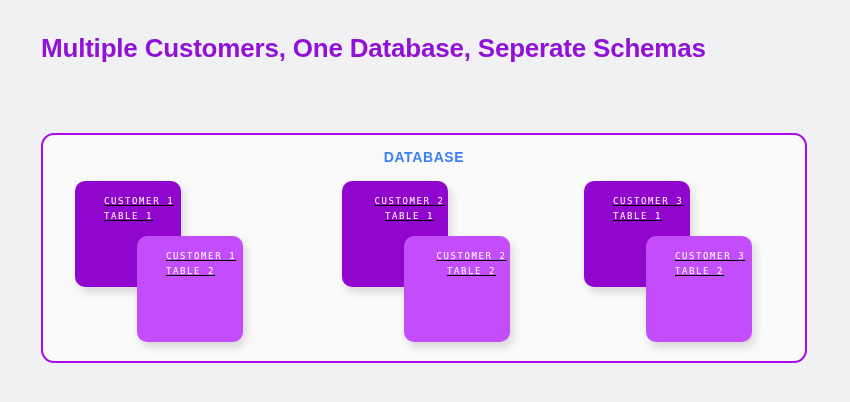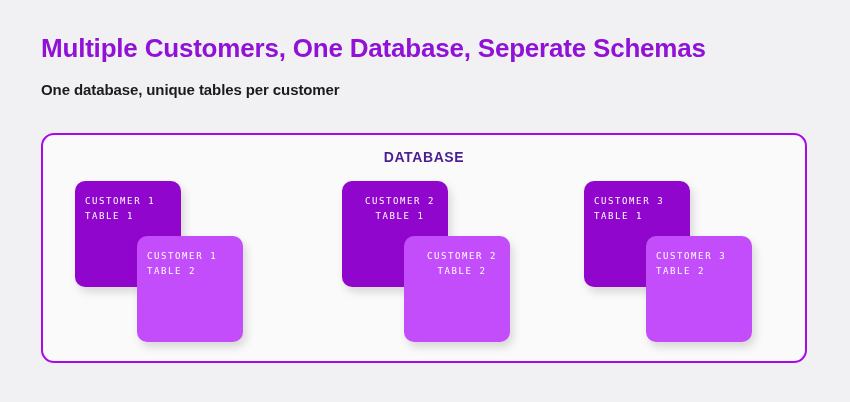--- a/index.html
+++ b/index.html
@@ -55,21 +55,21 @@
   }
 
   .database-label {
     position: absolute;
     left: 0;
     right: 0;
     top: 14px;
     text-align: center;
     font-size: 14px;
     font-weight: bold;
-    color: #4c1d95;
+    color: #3b82f6;
     letter-spacing: 0.6px;
   }
 
   .cards-layer {
     position: absolute;
     inset: 0;
     pointer-events: none;
   }
 
   .card-group {
@@ -82,22 +82,23 @@
   .group-1 { left: 75px; }
   .group-2 { left: 342px; text-align: center; }
   .group-3 { left: 584px; }
 
   .card {
     position: absolute;
     width: 106px;
     height: 106px;
     border-radius: 10px;
     box-sizing: border-box;
-    padding: 13px 0 0 10px;
+    padding: 13px 0 0 29px;
     box-shadow: 3px 5px 9px rgba(80, 80, 90, 0.20);
+    text-decoration: underline;
   }
 
   .card-back {
     left: 0;
     top: 0;
     background: #9106cd;
     z-index: 1;
   }
 
   .card-front {
@@ -116,21 +117,20 @@
     color: #ffffff;
     white-space: nowrap;
   }
 </style>
 </head>
 <body>
 
 <div class="page">
 
   <div class="title">Multiple Customers, One Database, Seperate Schemas</div>
-  <div class="subtitle">One database, unique tables per customer</div>
 
   <div class="database-box">
     <div class="database-label">DATABASE</div>
   </div>
 
   <div class="cards-layer">
 
     <div class="card-group group-1">
       <div class="card card-back">
         <span class="card-line">CUSTOMER 1</span>

